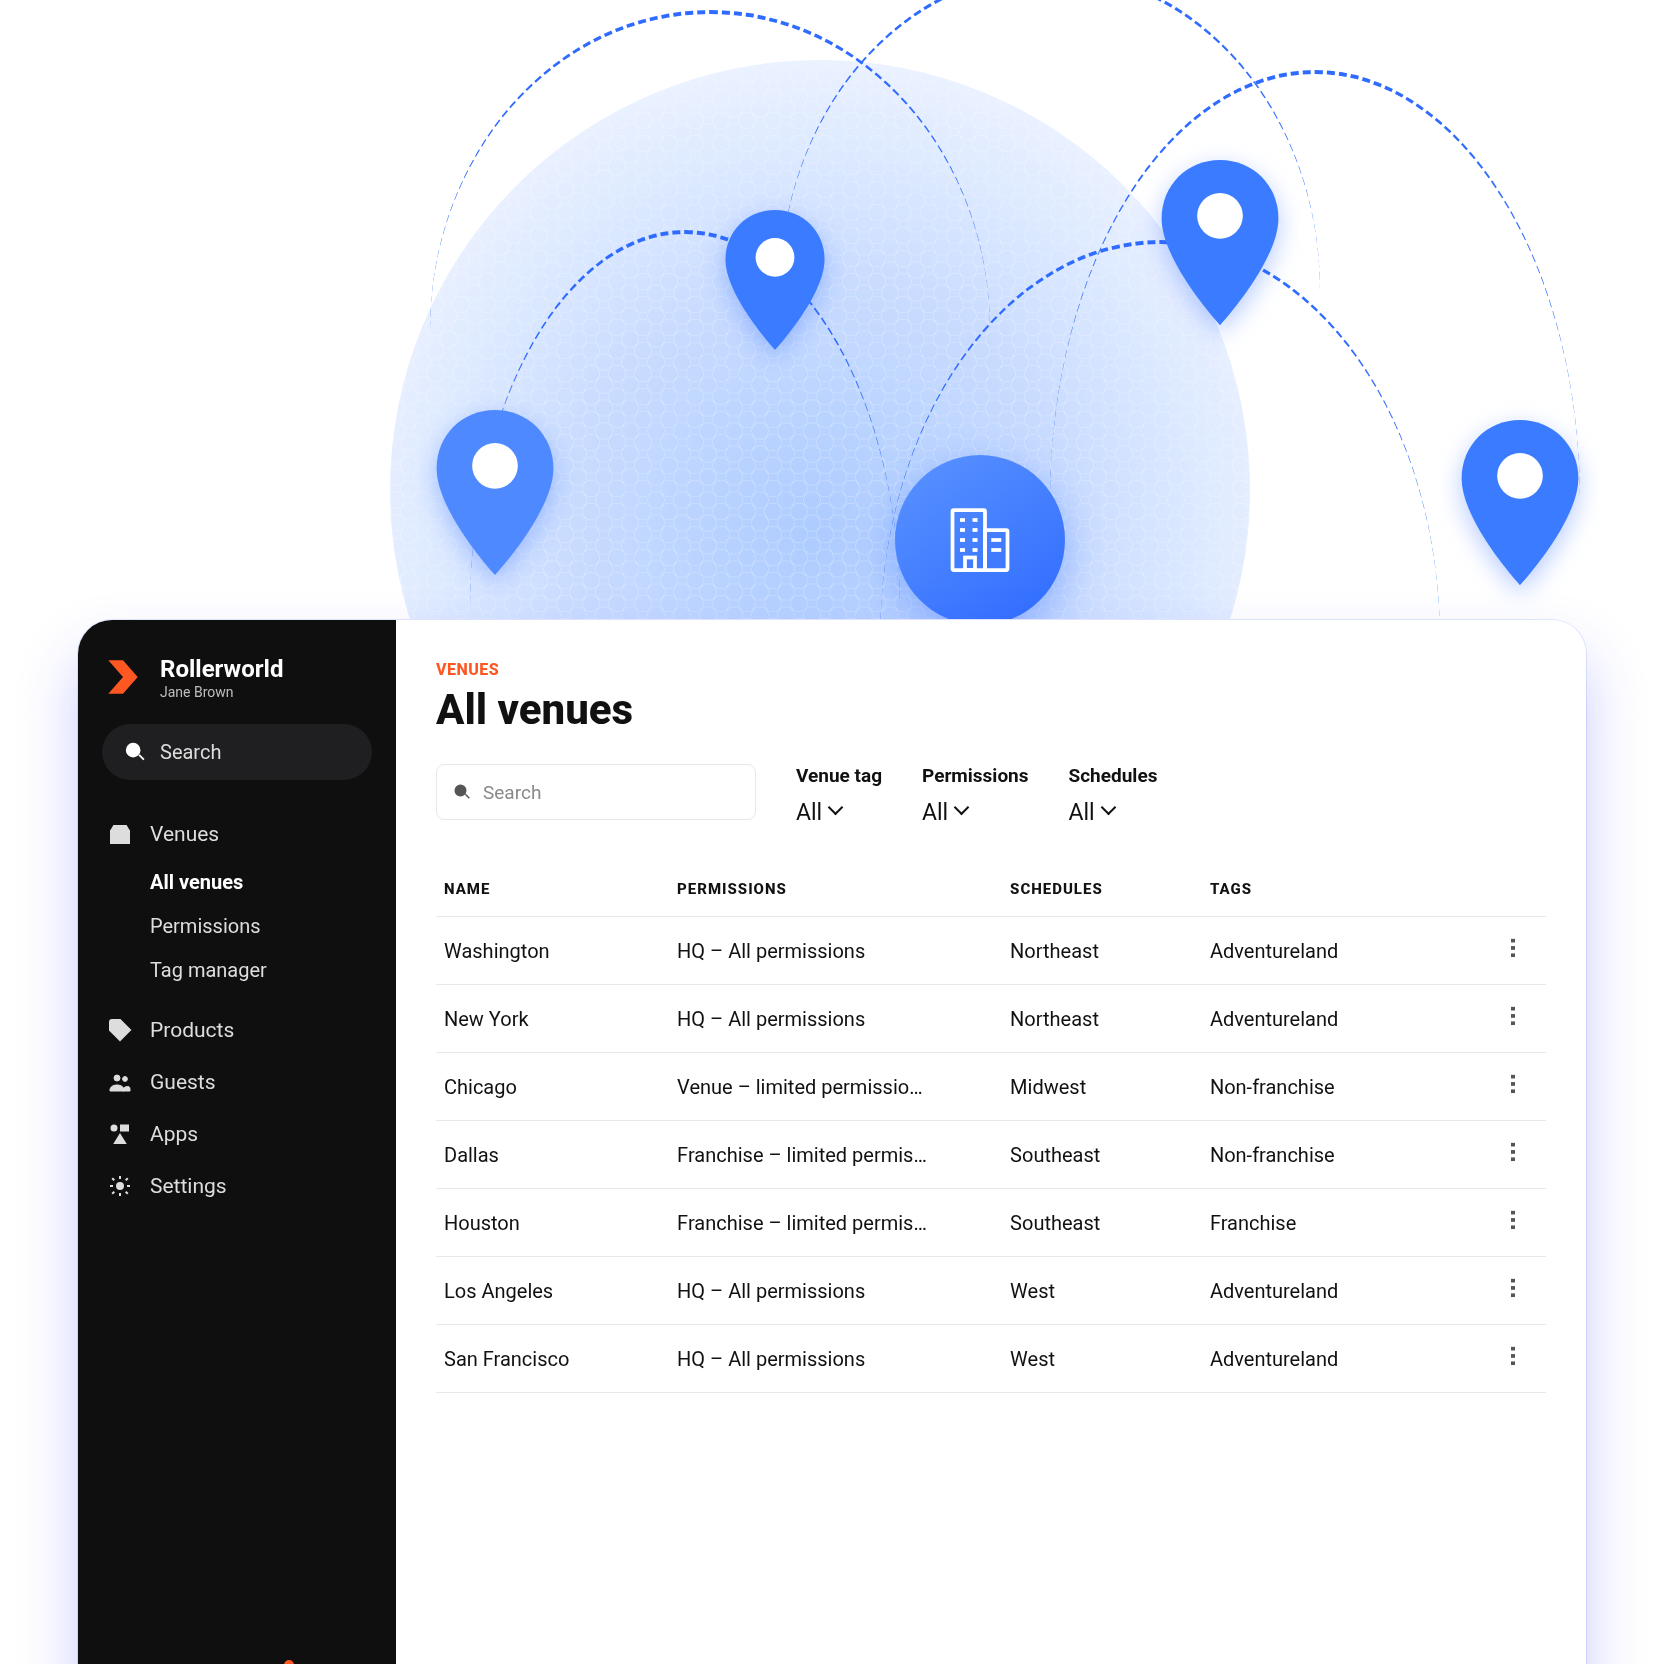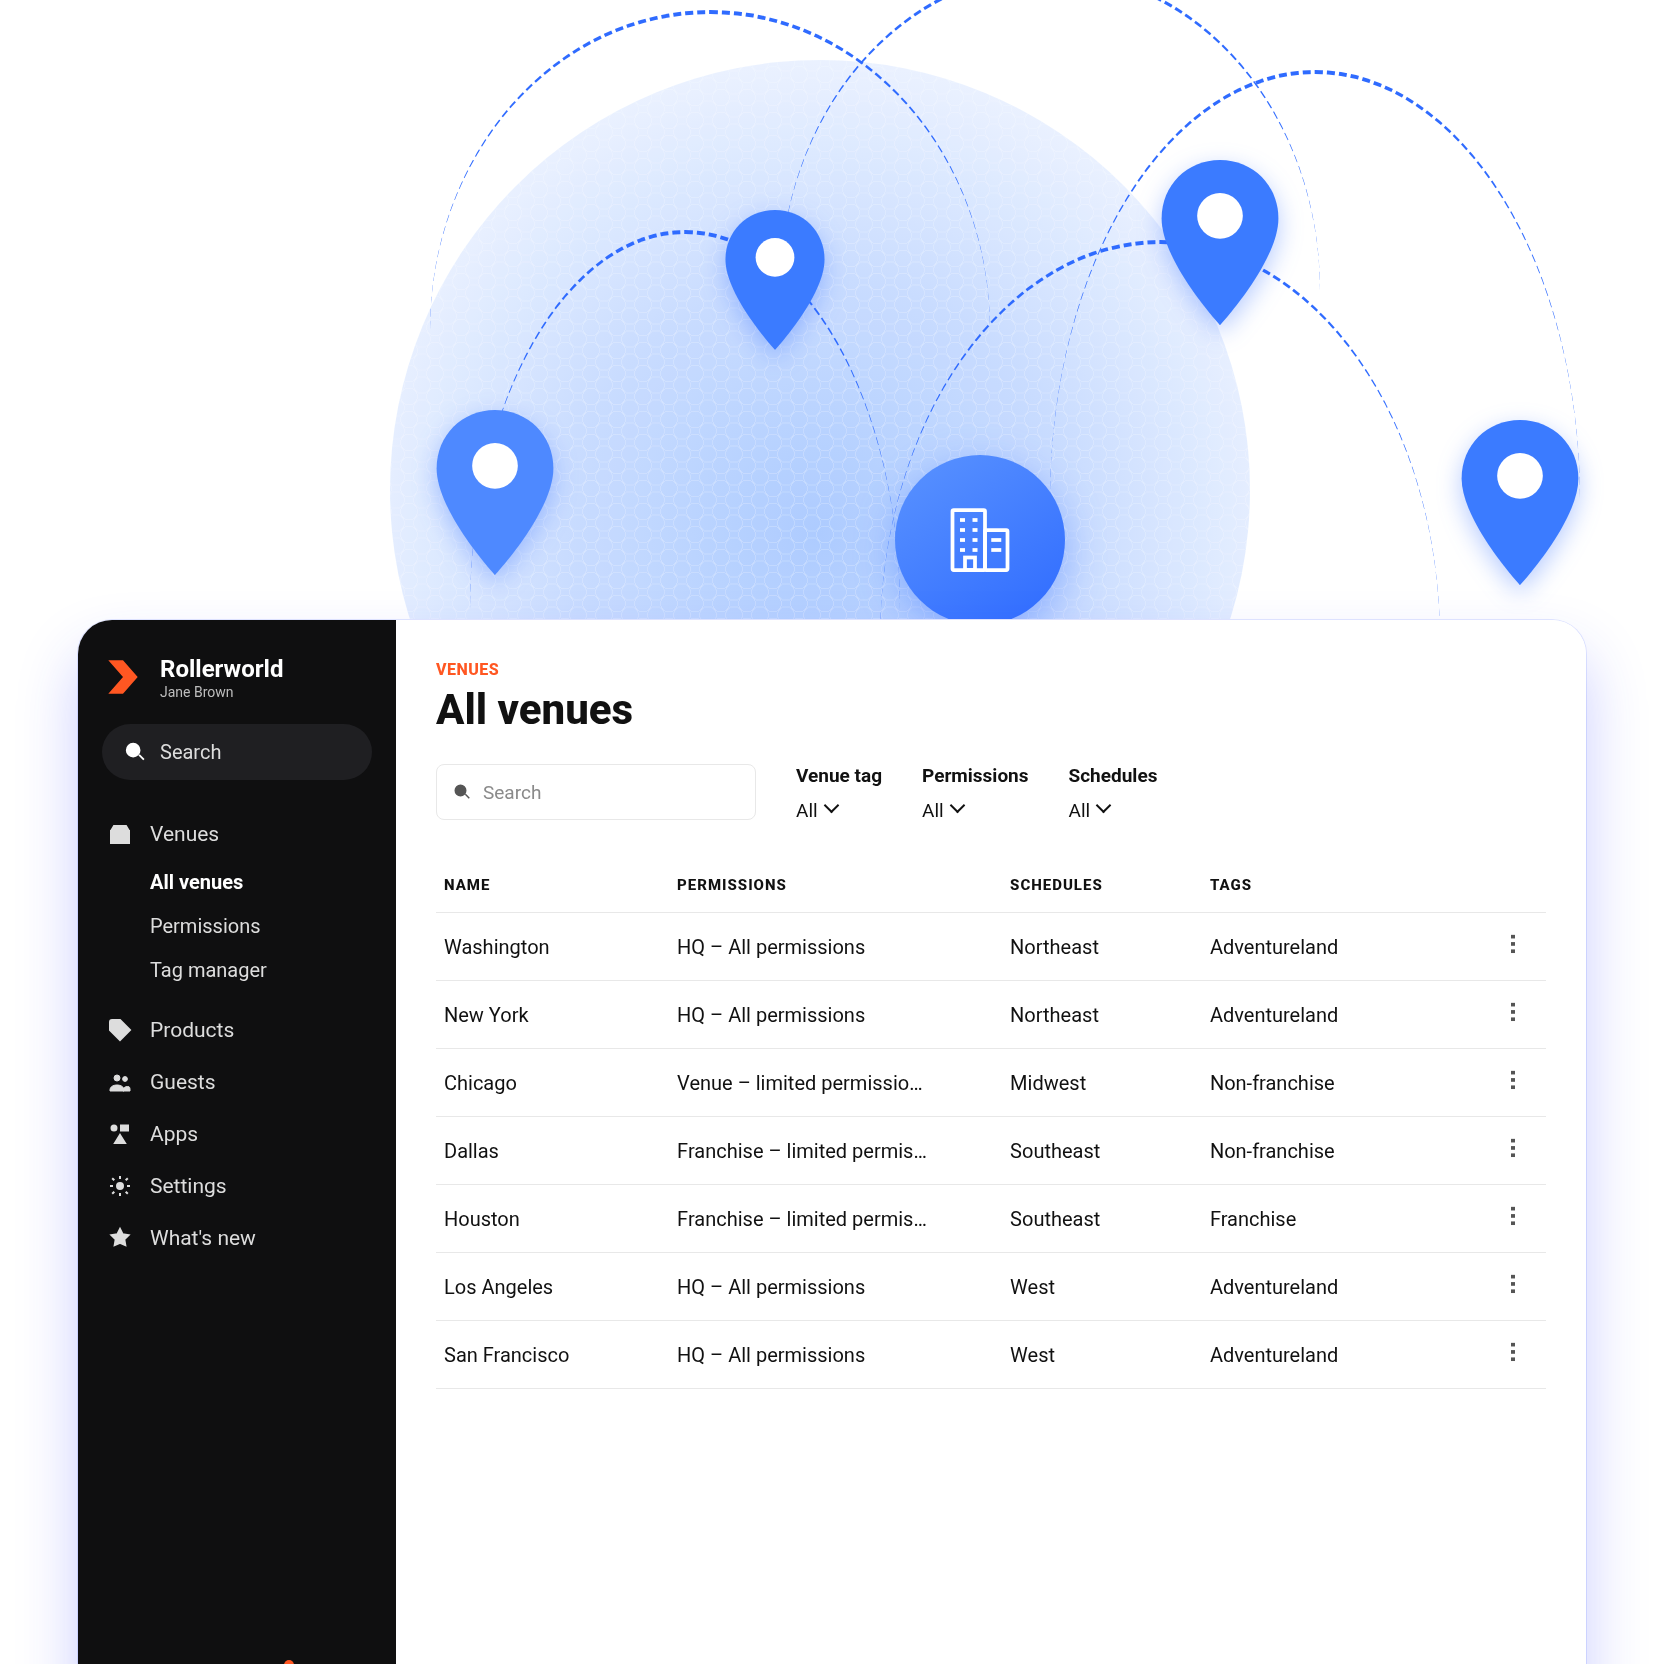--- a/index.html
+++ b/index.html
@@ -58,21 +58,21 @@
   .dot{position:absolute;top:-2px;right:-4px;width:10px;height:10px;border-radius:50%;background:var(--accent);}
 
   .main{flex:1;background:#fff;padding:40px 40px 0 40px;display:flex;flex-direction:column;min-width:0;}
   .crumb{color:var(--accent);font-weight:800;letter-spacing:.5px;font-size:16px;margin-bottom:6px;}
   .title{font-size:42px;font-weight:800;color:#111;margin-bottom:30px;}
   .filters{display:flex;align-items:flex-start;gap:40px;margin-bottom:36px;}
   .filtersearch{width:320px;height:56px;border:1px solid var(--border);border-radius:8px;display:flex;align-items:center;gap:12px;padding:0 16px;color:#8a8a8a;font-size:19px;}
   .filtersearch svg{width:18px;height:18px;fill:#555;}
   .fg{display:flex;flex-direction:column;gap:12px;}
   .fg .lbl{font-weight:700;font-size:19px;color:#111;}
-  .fg .val{font-size:19px;color:#111;display:flex;align-items:center;gap:8px;}
+  .fg .val{font-size:23px;color:#111;display:flex;align-items:center;gap:8px;}
   .chev{width:14px;height:14px;}
   .chev::before{content:"";display:block;width:9px;height:9px;border-right:2px solid #111;border-bottom:2px solid #111;transform:rotate(45deg);margin-top:-4px;}
 
   table{width:100%;border-collapse:collapse;}
   thead th{text-align:left;font-size:15px;letter-spacing:1px;color:#111;font-weight:800;padding:18px 8px;border-bottom:1px solid var(--border);}
   tbody td{font-size:20px;color:#111;padding:20px 8px;border-bottom:1px solid var(--border);white-space:nowrap;overflow:hidden;text-overflow:ellipsis;max-width:0;}
   tbody td.actions{width:50px;text-align:center;color:#555;}
   .col-name{width:21%;}
   .col-perm{width:30%;}
   .col-sched{width:18%;}
@@ -199,26 +199,20 @@
               <polygon points="12,13 17,21 7,21"></polygon>
             </svg>
           <span>Apps</span>
         </div>
         <div class="navitem">
           <svg viewBox="0 0 24 24" fill="none" stroke="#ddd" stroke-width="2">
               <circle cx="12" cy="12" r="3"></circle>
               <path d="M12 2v3M12 19v3M4.2 4.2l2.1 2.1M17.7 17.7l2.1 2.1M2 12h3M19 12h3M4.2 19.8l2.1-2.1M17.7 6.3l2.1-2.1"></path>
             </svg>
           <span>Settings</span>
-        </div>
-        <div class="navitem">
-          <svg viewBox="0 0 24 24" fill="none" stroke="#ddd" stroke-width="2">
-              <path d="M12 3l2.6 5.3 5.9.9-4.2 4.1 1 5.9L12 16.9 6.7 19.2l1-5.9L3.5 9.2l5.9-.9z"></path>
-            </svg>
-          <span>What's new</span>
         </div>
       </nav>
 
       <div class="bottombar">
         <div class="ib">
             <svg viewBox="0 0 24 24">
               <circle cx="12" cy="12" r="10"></circle>
               <circle cx="12" cy="9" r="3"></circle>
               <path d="M5 20c1.5-3 4-4 7-4s5.5 1 7 4"></path>
             </svg>

